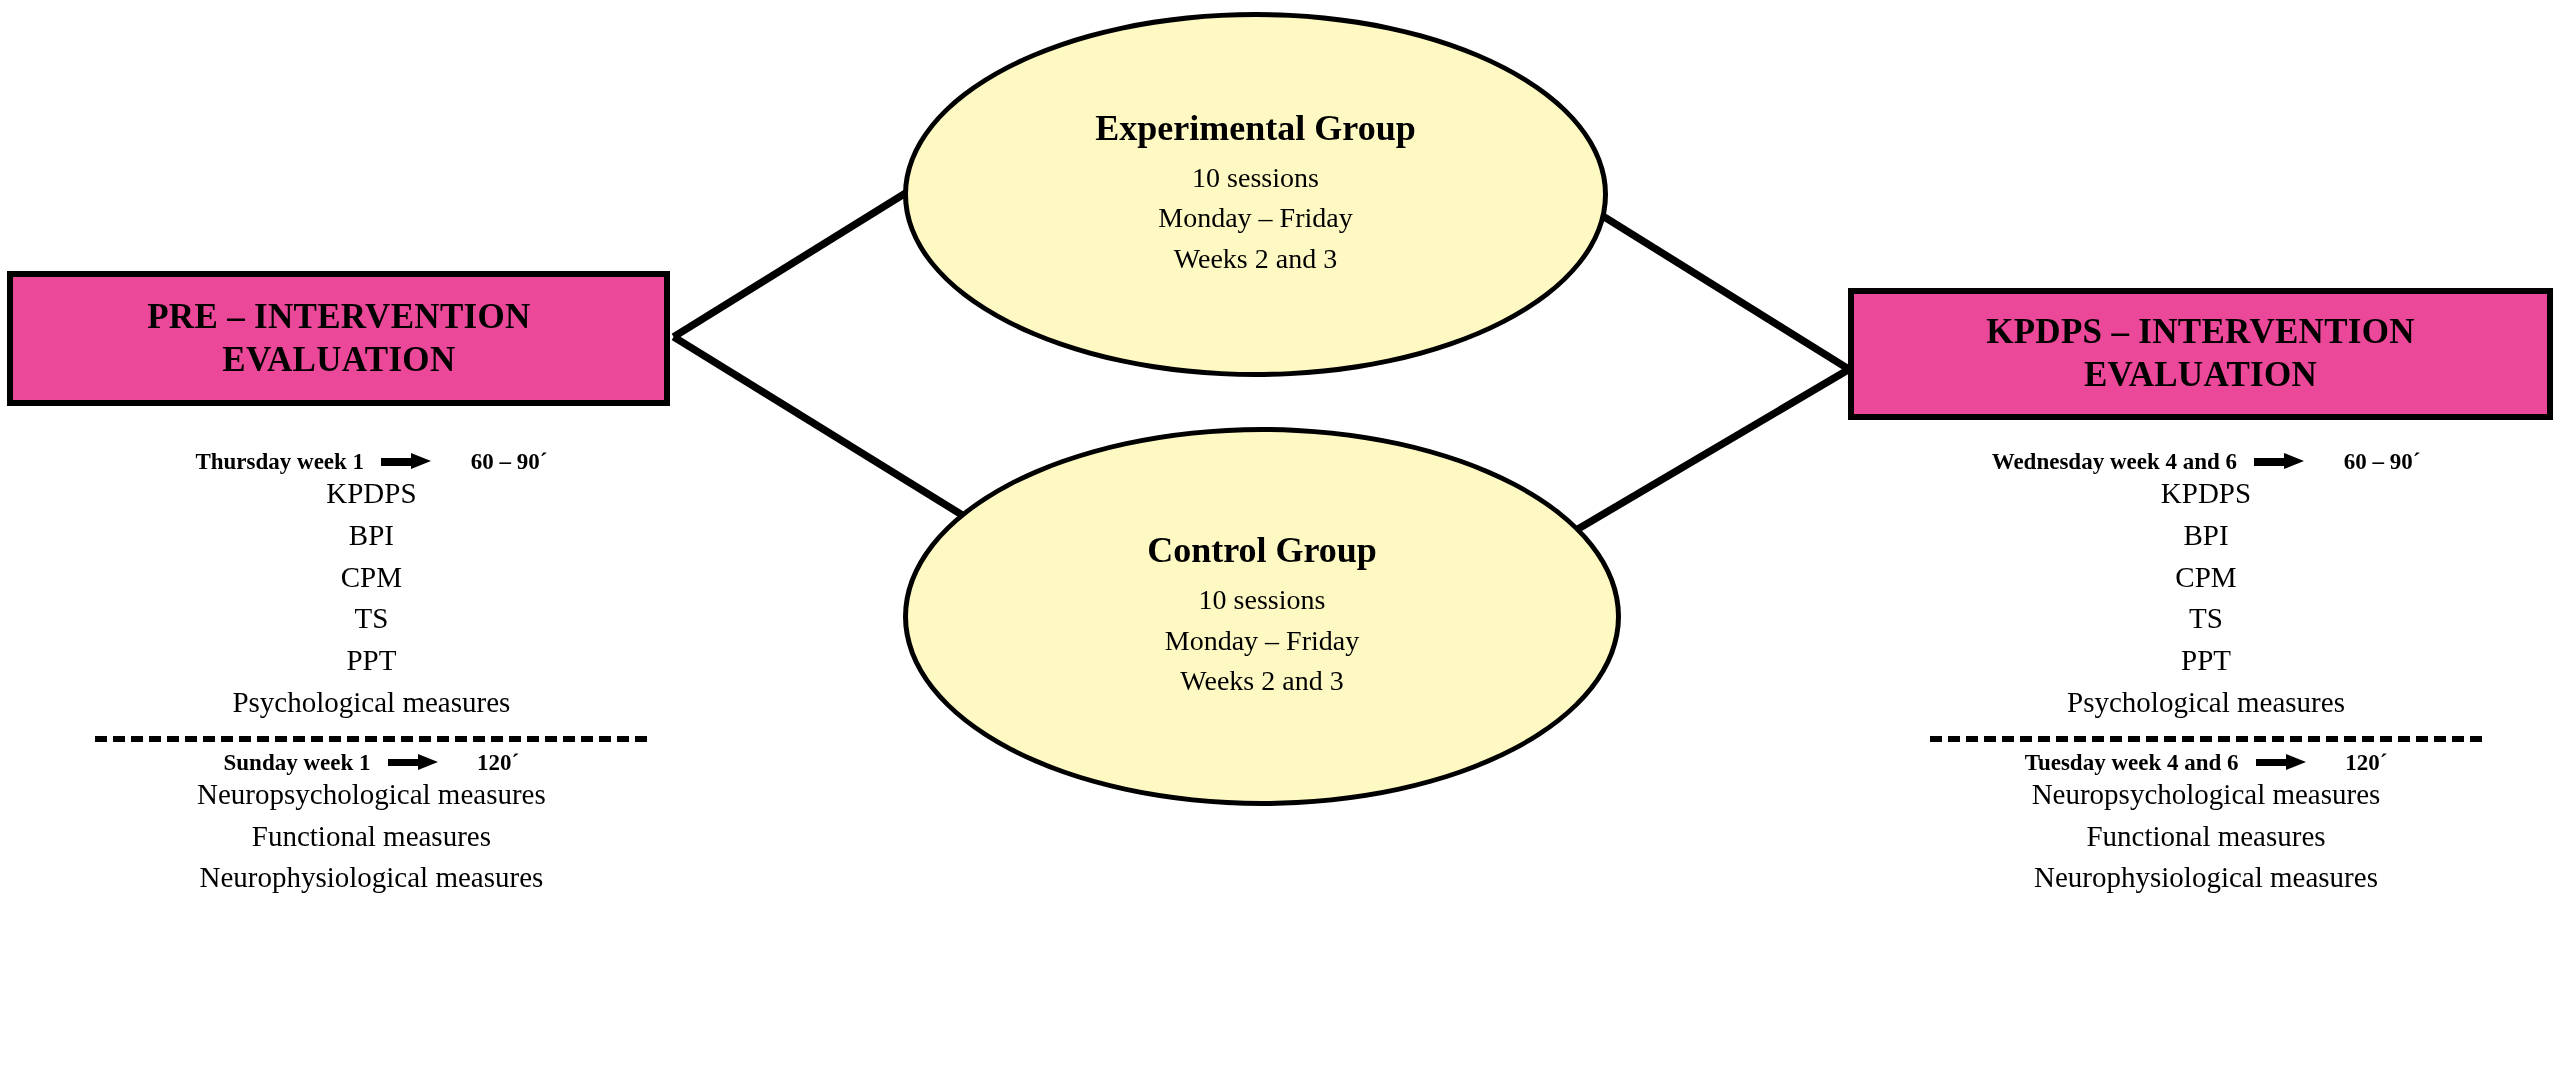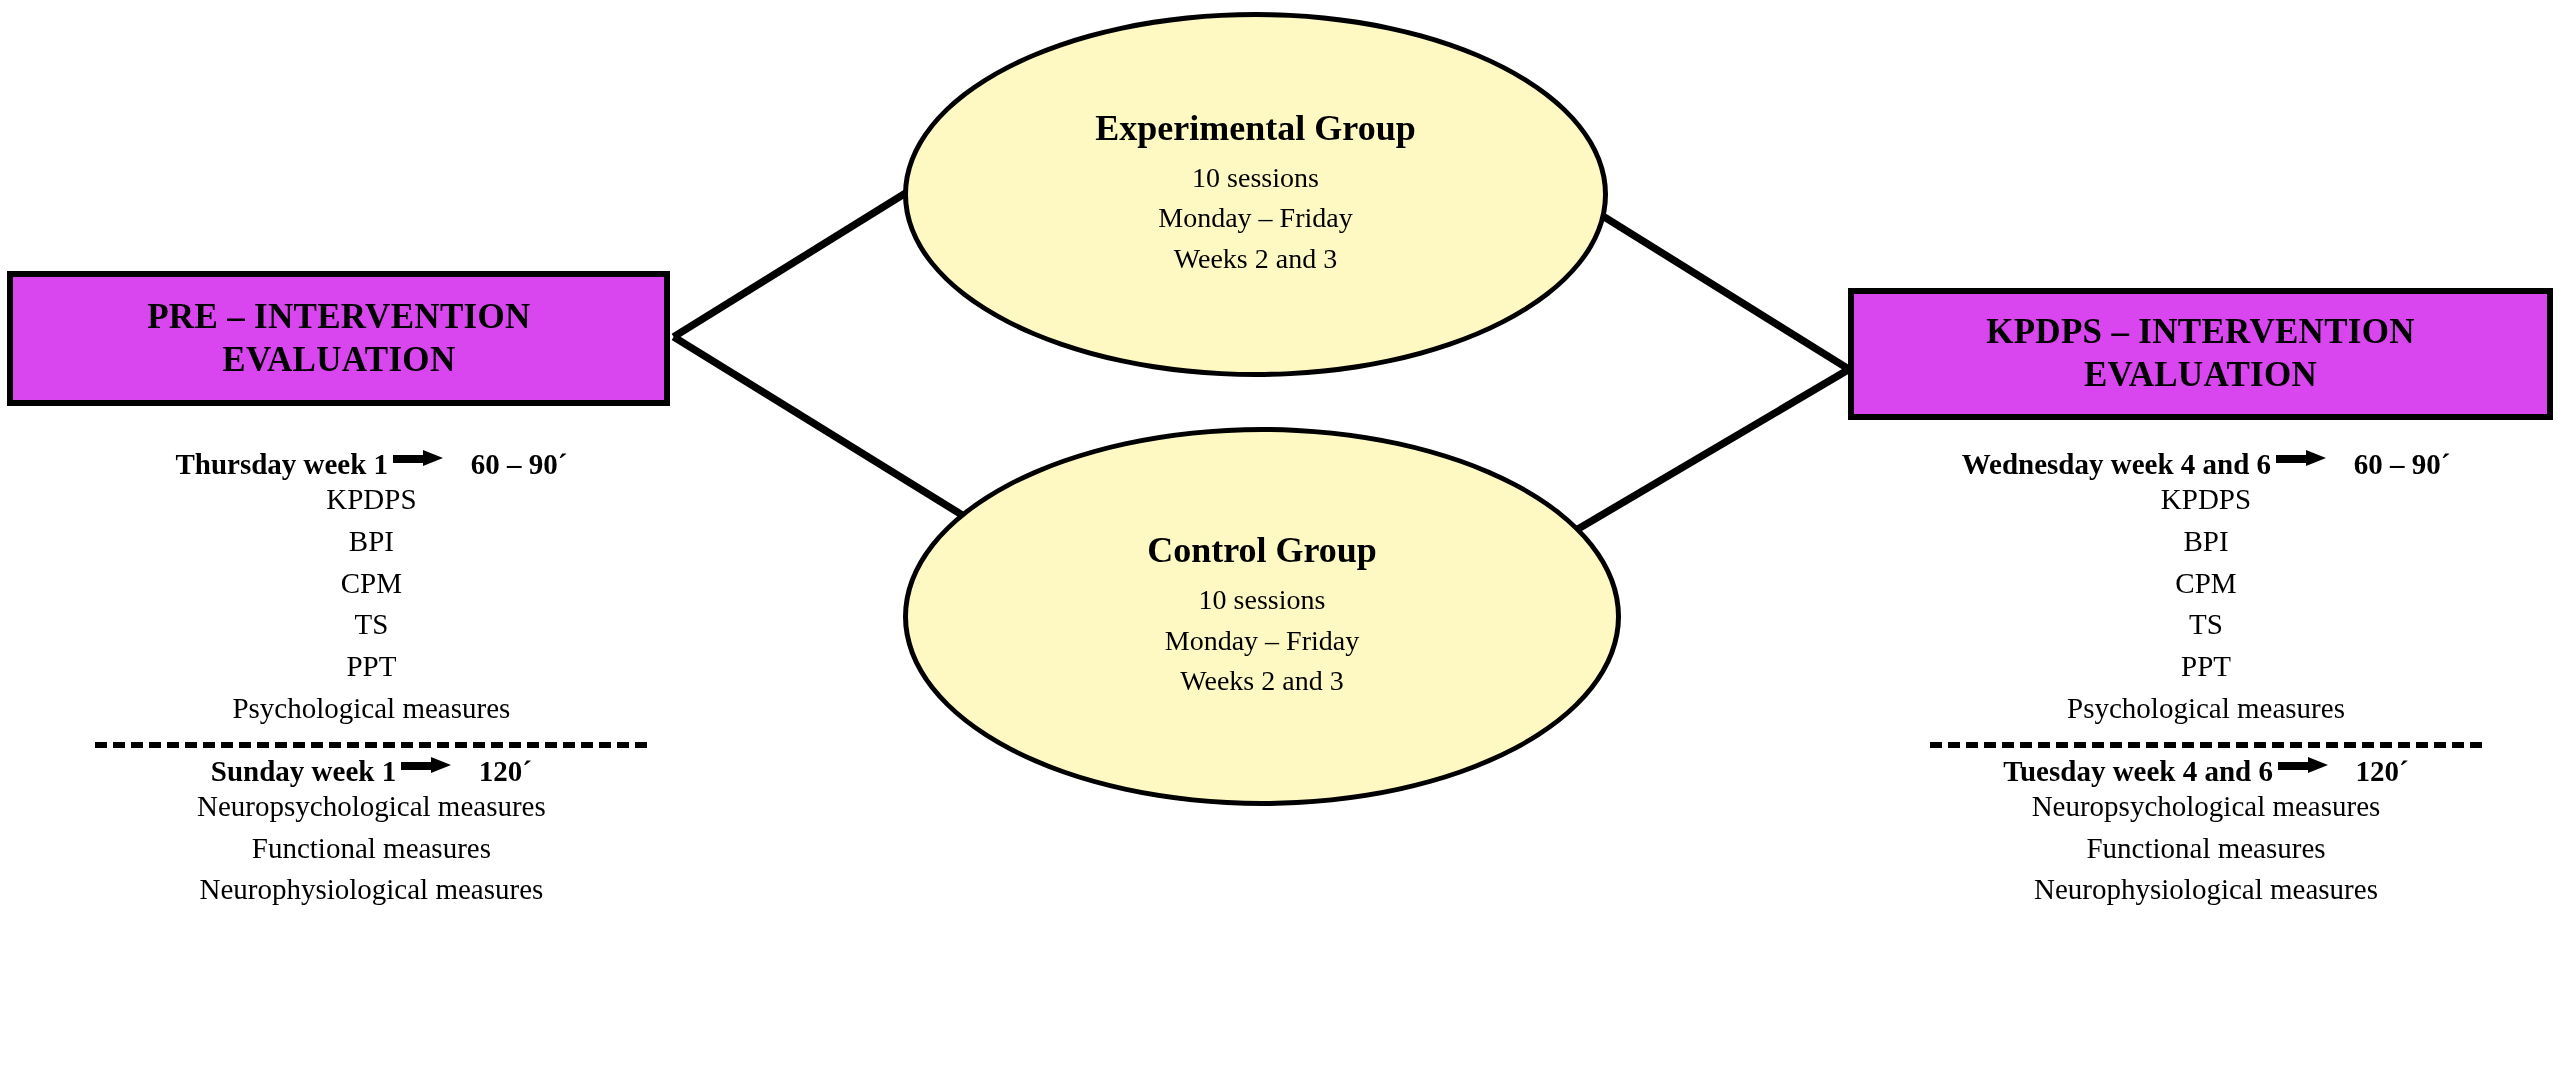--- a/index.html
+++ b/index.html
@@ -23,21 +23,21 @@
     left: 0; top: 0;
     width: 2576px;
     height: 1093px;
   }
 
   
   .eval-box {
     position: absolute;
     box-sizing: border-box;
     border: 6px solid #000000;
-    background: #d946ef;
+    background: #ec4899;
     display: flex;
     align-items: center;
     justify-content: center;
     text-align: center;
   }
   .eval-box-title {
     font-weight: bold;
     font-size: 35px;
     line-height: 1.22;
     letter-spacing: 0.3px;
@@ -78,25 +78,26 @@
   
   .detail-col {
     position: absolute;
     text-align: center;
   }
   #pre-details  { left: 7.4px;   top: 450px; width: 728px; }
   #post-details { left: 1842px; top: 450px; width: 728px; }
 
   .detail-head {
     font-weight: bold;
-    font-size: 29px;
+    font-size: 23px;
     line-height: 1.0;
     display: flex;
+    align-items: center;
     justify-content: center;
-    gap: 4px;
+    gap: 16px;
     white-space: nowrap;
   }
   .detail-head .day-label  { font-weight: bold; }
   .detail-head .dur-label  { font-weight: bold; margin-left: 22px; }
   .arrow-icon {
     display: inline-block;
     width: 50px;
     height: 17.5px;
     position: relative;
     margin: 0 1.3px;

